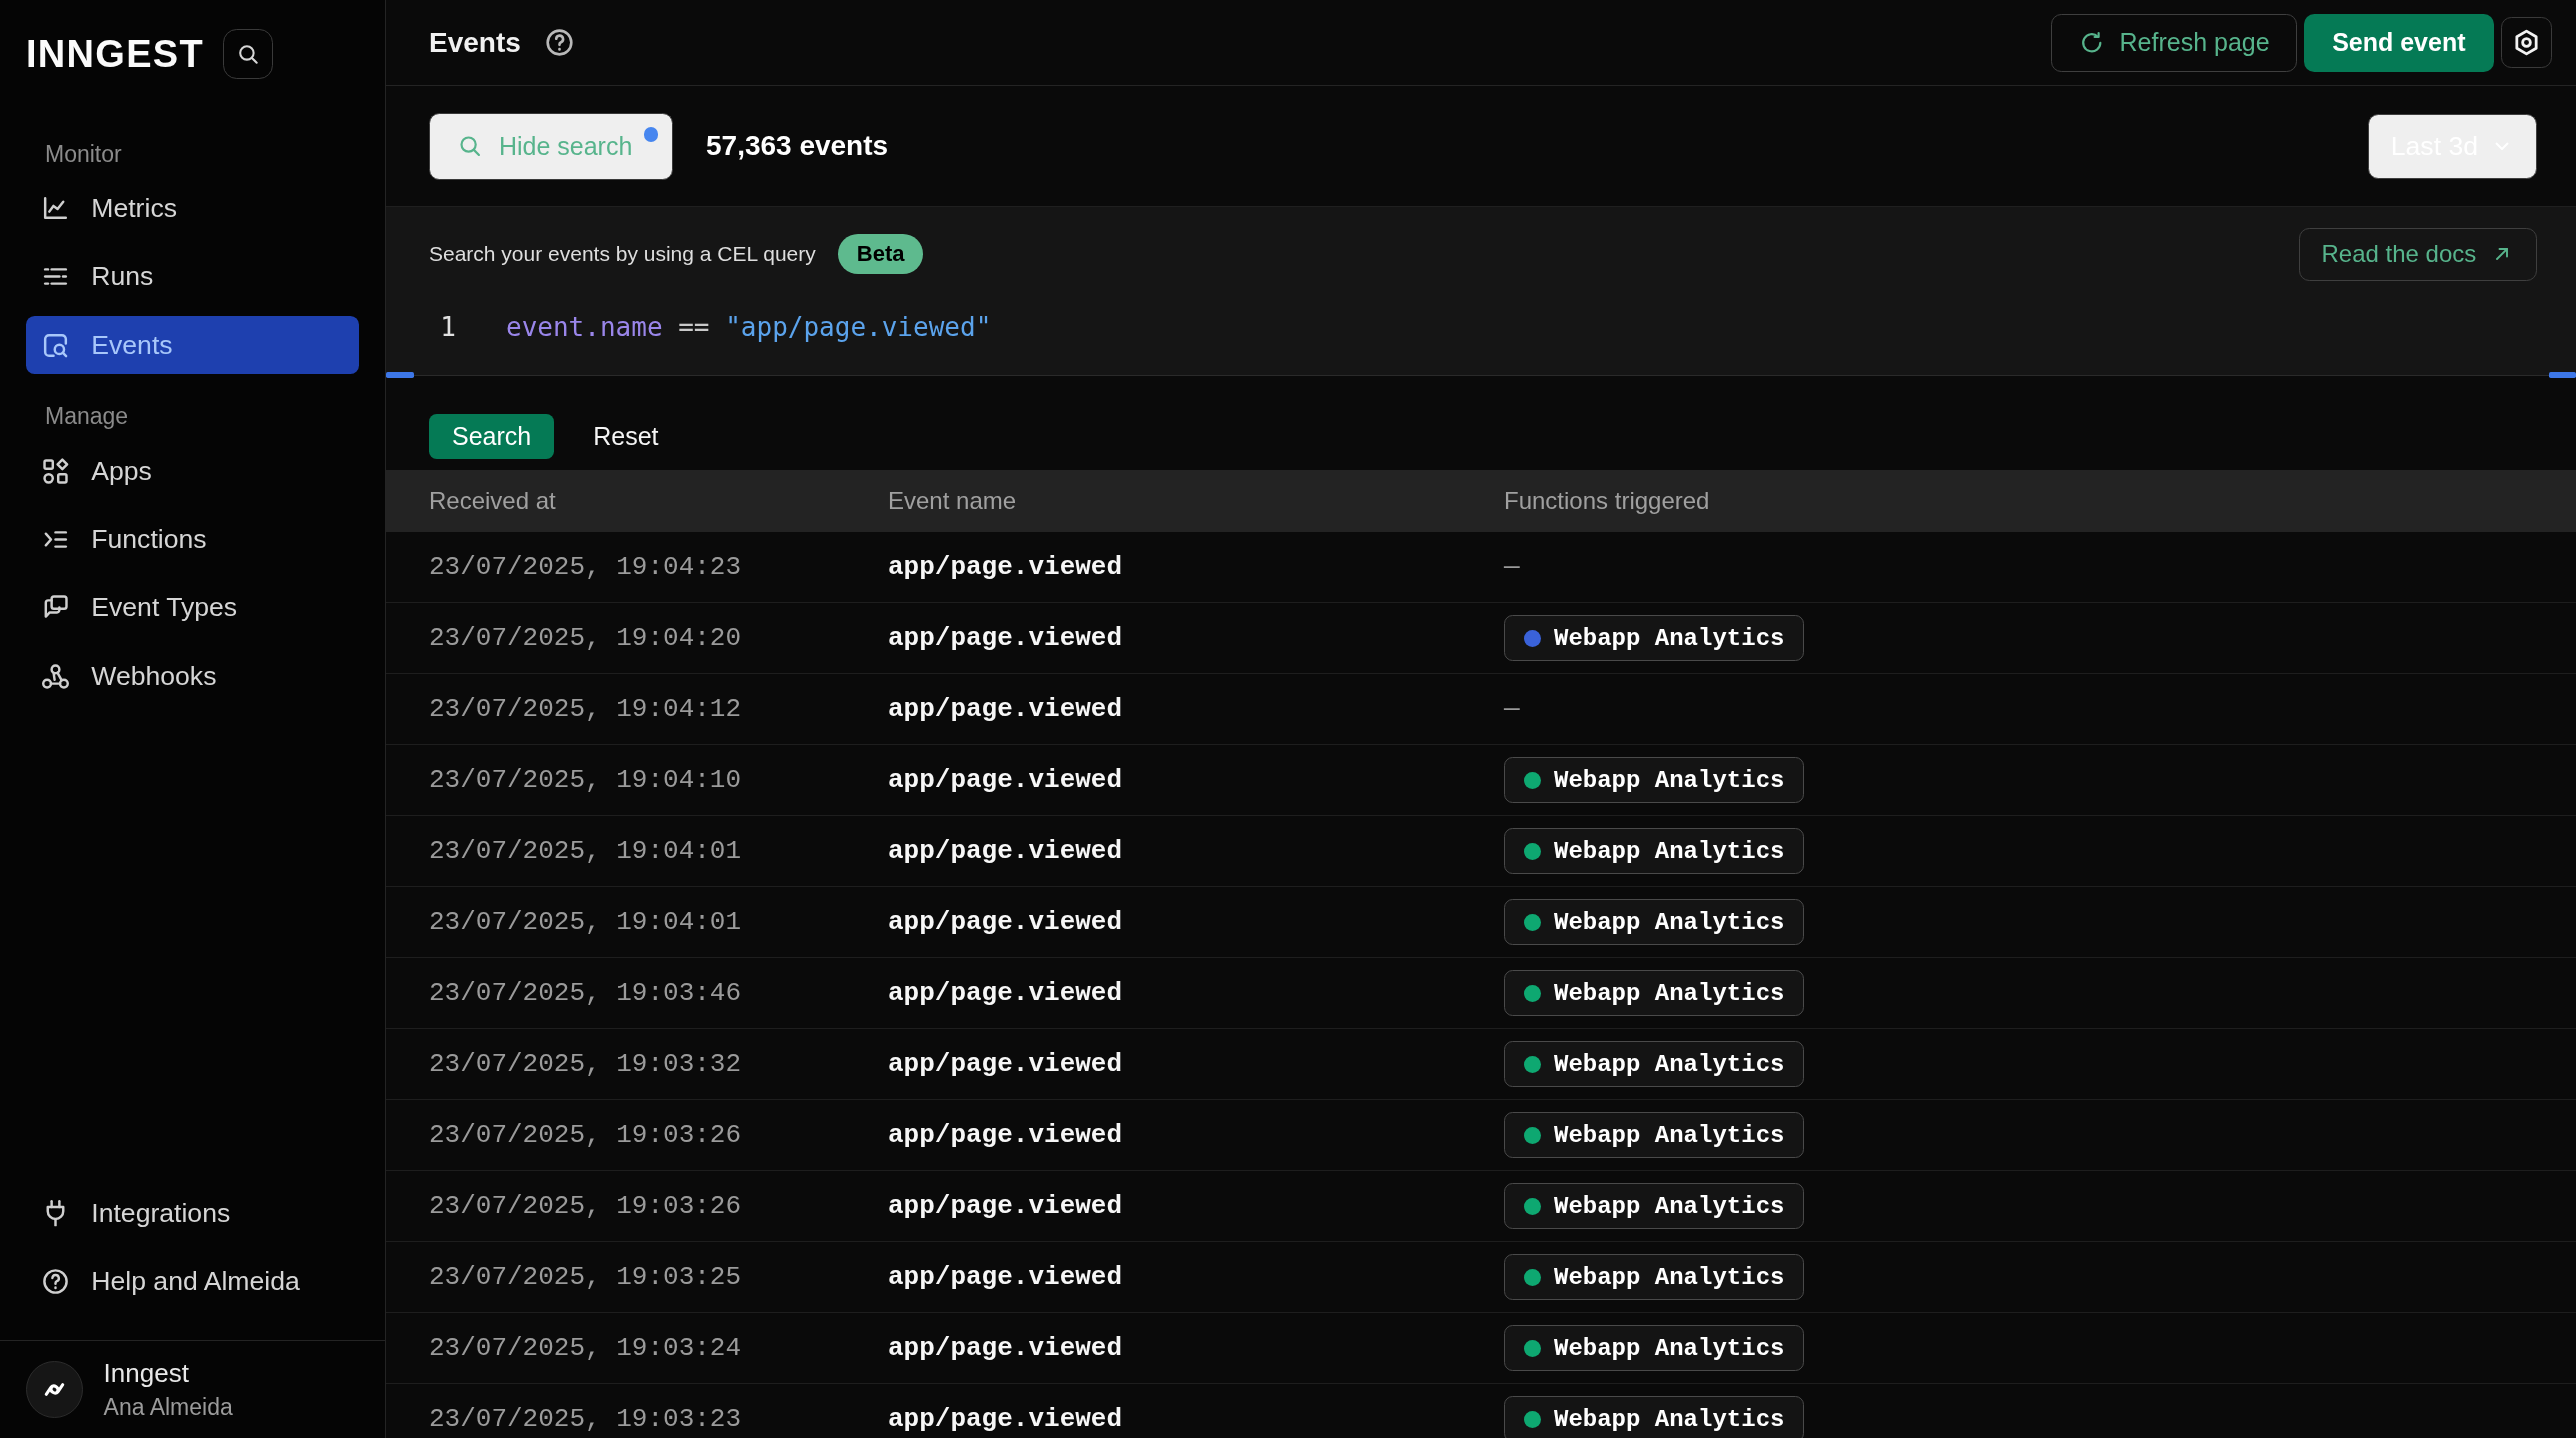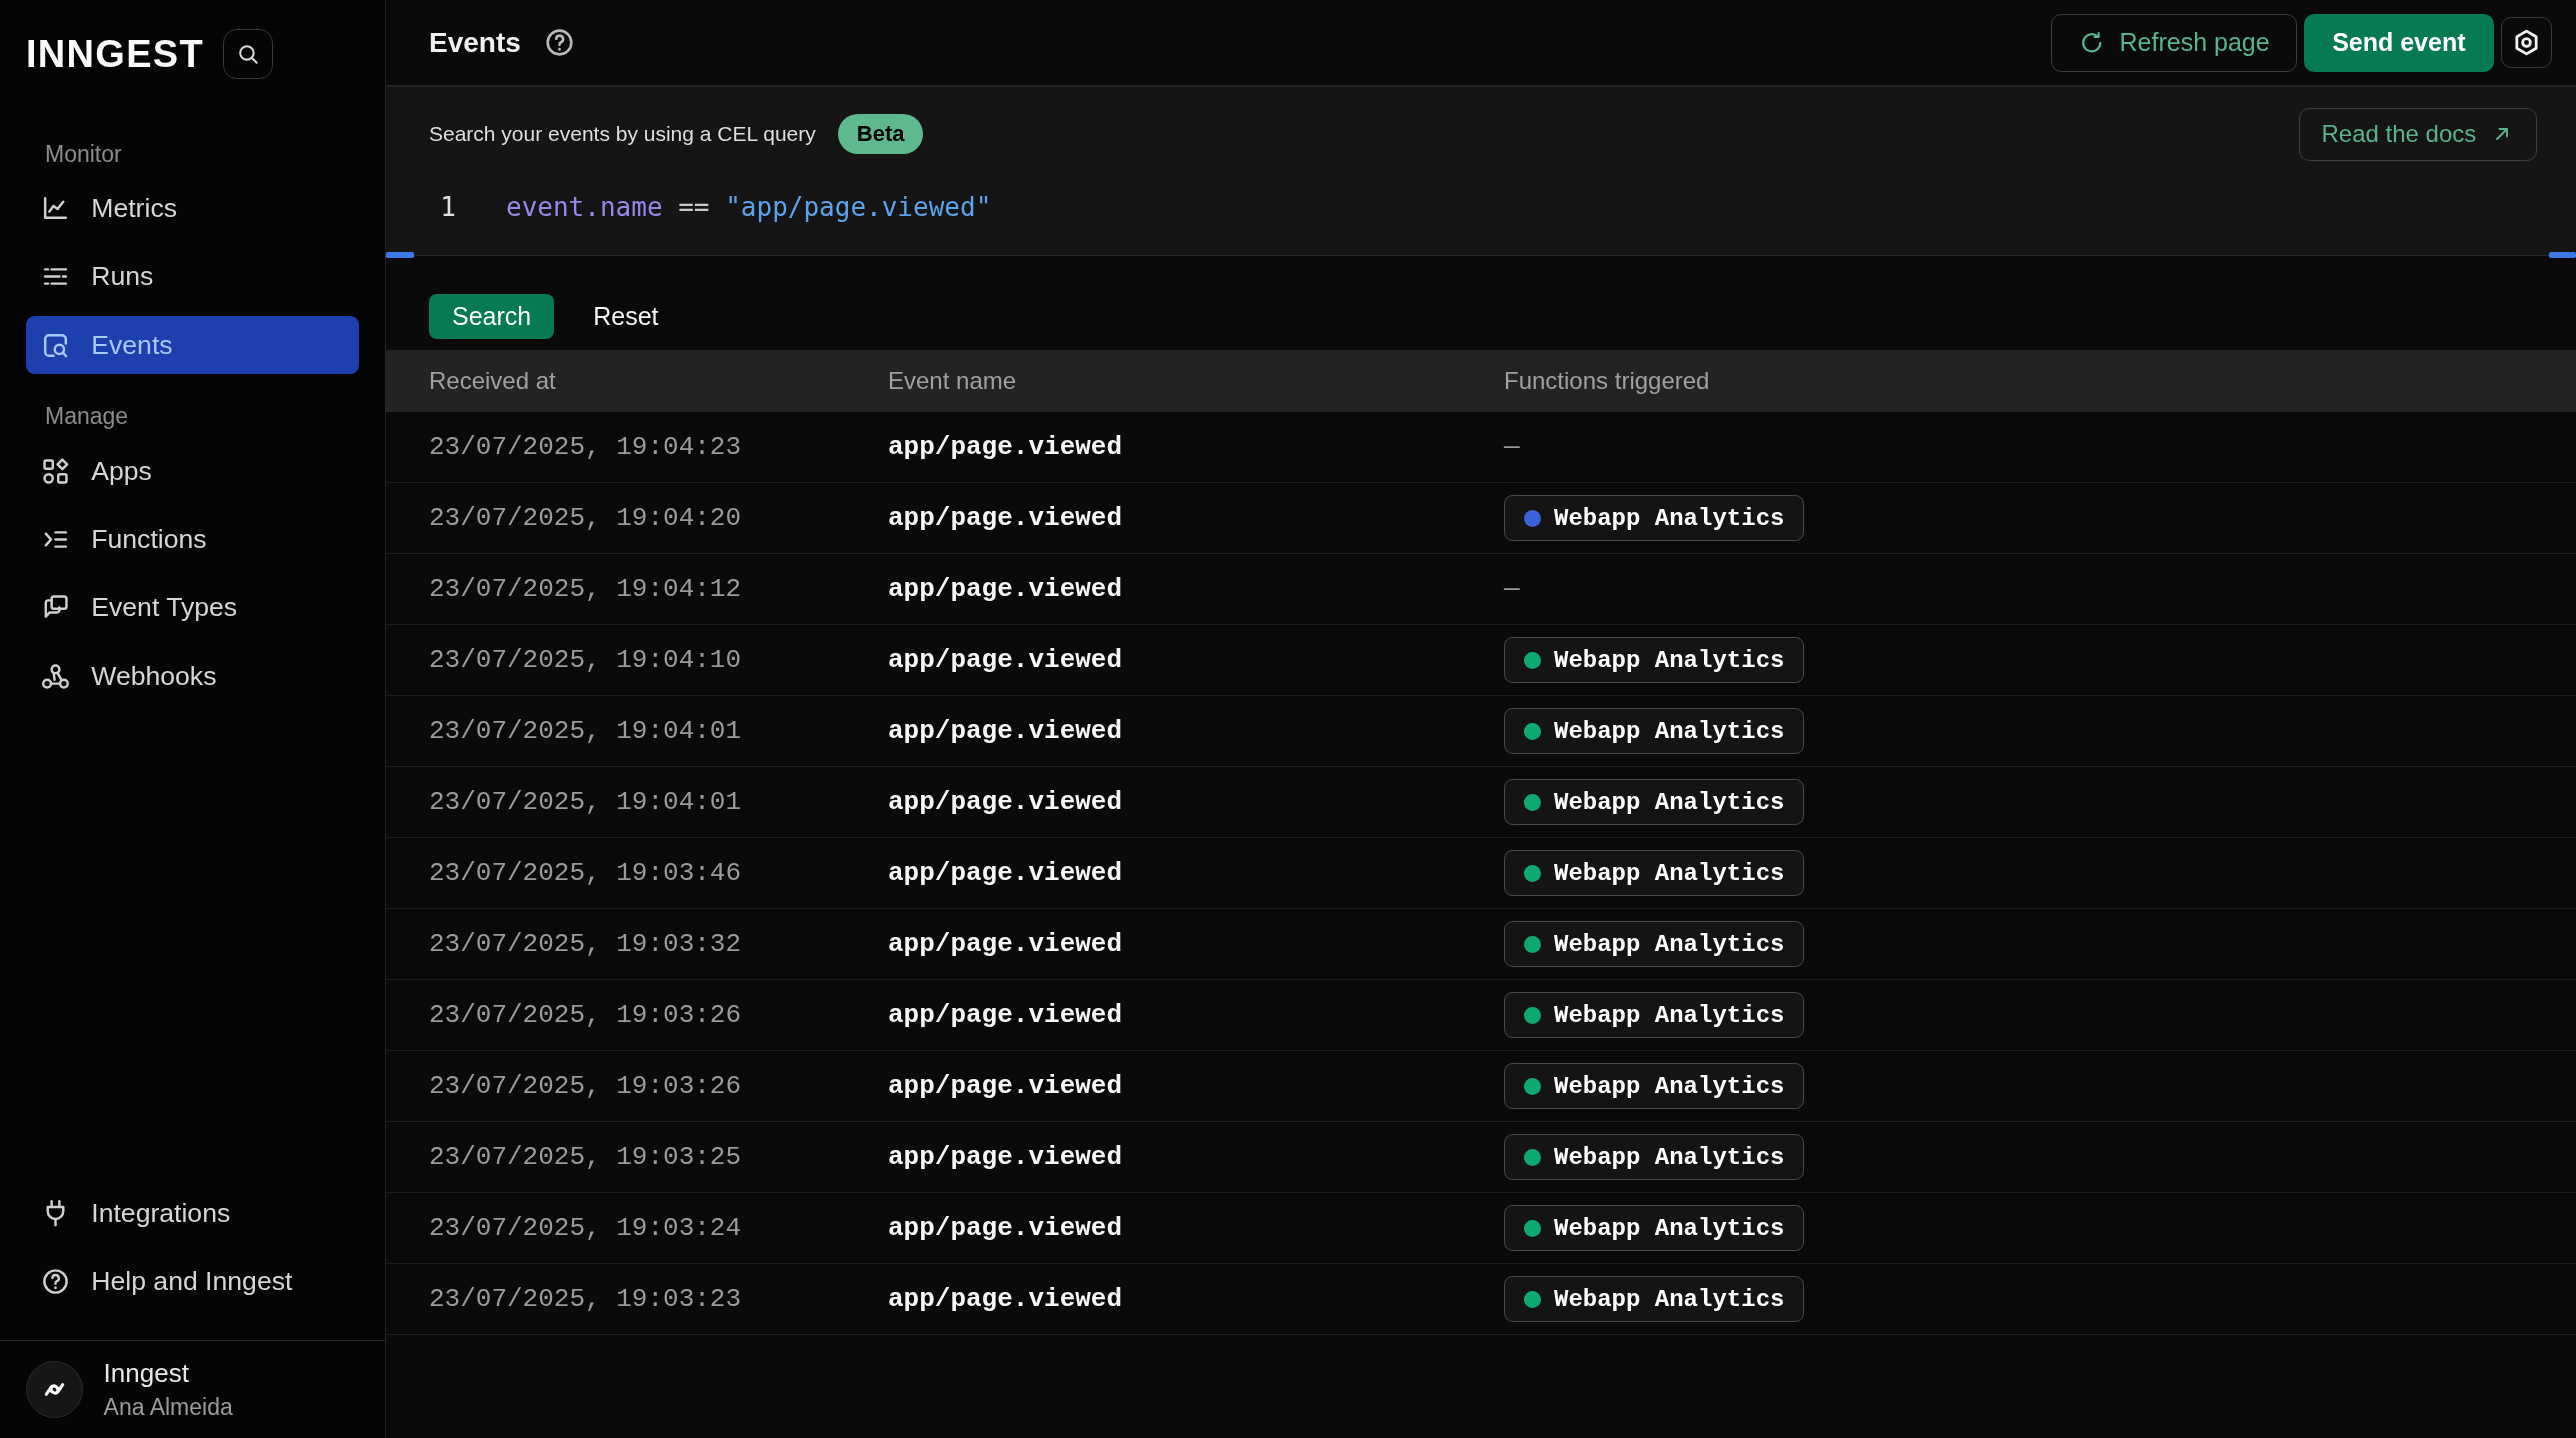--- a/index.html
+++ b/index.html
@@ -321,21 +321,21 @@
           </svg>
         </span>
       <span>Integrations</span>
     </div>
     <div class="nav-item">
       <span class="nav-icon">
           <svg width="31" height="31" viewBox="0 0 24 24">
             <use href="#i-help"></use>
           </svg>
         </span>
-      <span>Help and Inngest</span>
+      <span>Help and Almeida</span>
     </div>
   </div>
 
   <div class="profile">
     <div class="avatar">
       <span>
           <svg width="33" height="33" viewBox="0 0 24 24" style="stroke-width:2.2">
             <use href="#i-inngest-mark"></use>
           </svg>
         </span>
@@ -369,20 +369,40 @@
       <button class="icon-btn btn-gear">
         <span>
             <svg width="29" height="29" viewBox="0 0 24 24" style="stroke-width:2.3">
               <use href="#i-gear"></use>
             </svg>
           </span>
       </button>
     </div>
   </header>
 
+  <div class="toolbar">
+    <button class="hide-search-btn">
+      <span>
+          <svg width="27.5" height="27.5" viewBox="0 0 24 24">
+            <use href="#i-search"></use>
+          </svg>
+        </span>
+      <span class="label-wrap">Hide search</span>
+      <span class="notif-dot"></span>
+    </button>
+    <div class="events-count">57,363 events</div>
+    <button class="range-btn">
+      <span>Last 3d</span>
+      <span>
+          <svg width="24" height="24" viewBox="0 0 24 24">
+            <use href="#i-chevdown"></use>
+          </svg>
+        </span>
+    </button>
+  </div>
 
   <section class="cel-panel">
     <div class="cel-head">
       <div class="cel-title">Search your events by using a CEL query</div>
       <span class="beta-badge">Beta</span>
       <button class="btn btn-outline docs-btn">
         <span>Read the docs</span>
         <span>
             <svg width="24" height="24" viewBox="0 0 24 24">
               <use href="#i-external"></use>

